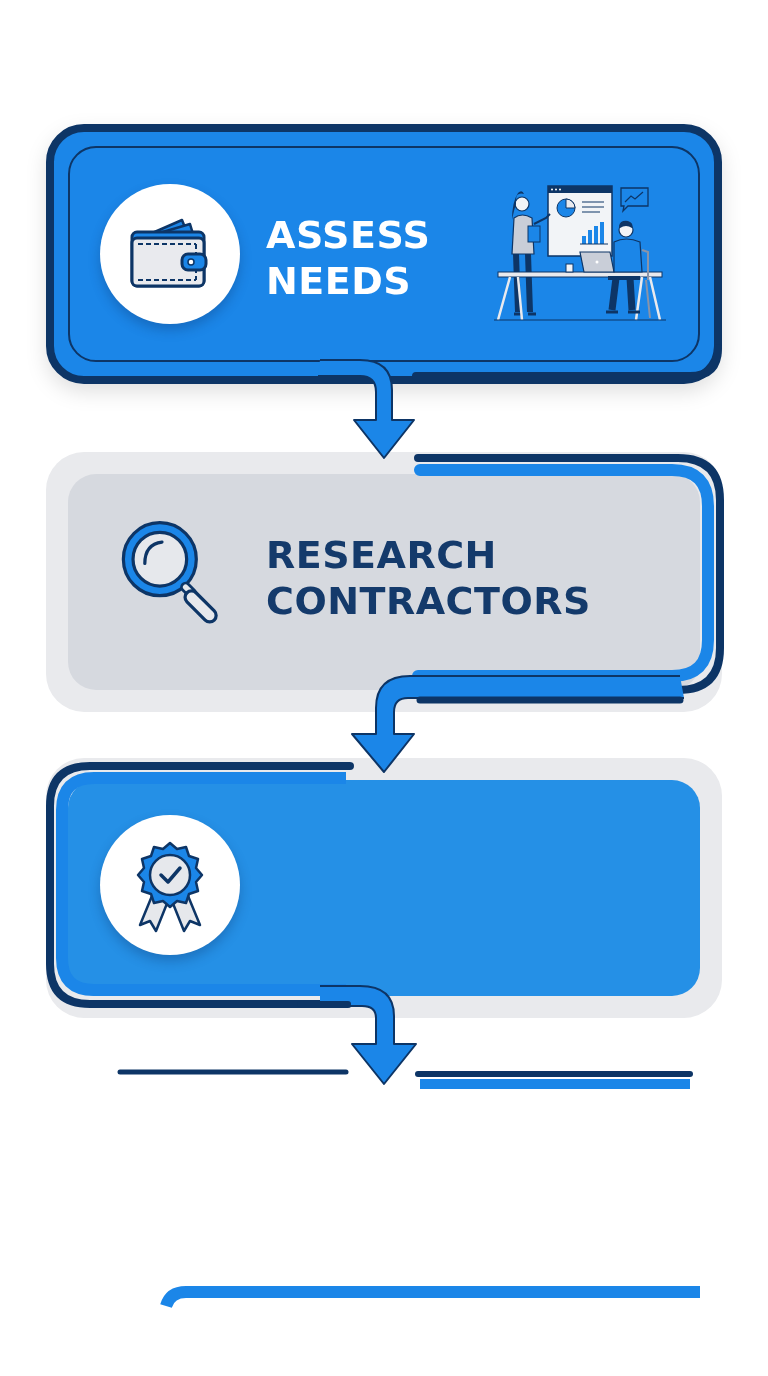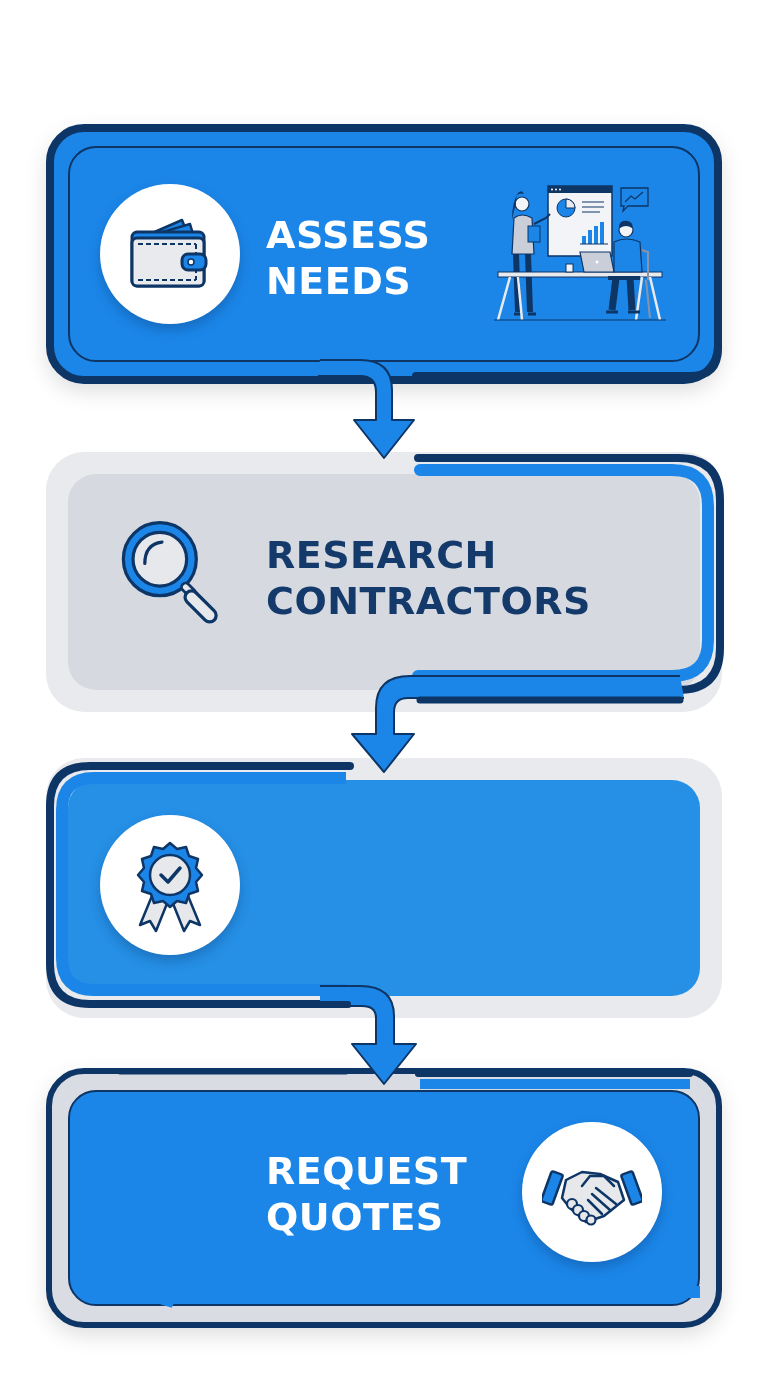--- a/index.html
+++ b/index.html
@@ -185,39 +185,20 @@
       <svg viewBox="0 0 100 100">
         <path d="M34 56 L20 90 L30 86 L36 96 L48 66 Z" fill="#e6e8ec" stroke="#0d3566" stroke-width="2.5" stroke-linejoin="round"></path>
         <path d="M66 56 L80 90 L70 86 L64 96 L52 66 Z" fill="#e6e8ec" stroke="#0d3566" stroke-width="2.5" stroke-linejoin="round"></path>
         <path d="M50 8 L57 14 L66 12 L69 21 L78 24 L76 33 L82 40 L76 47 L78 56 L69 59 L66 68 L57 66 L50 72 L43 66 L34 68 L31 59 L22 56 L24 47 L18 40 L24 33 L22 24 L31 21 L34 12 L43 14 Z" fill="#1b86e8" stroke="#0d3566" stroke-width="2.5" stroke-linejoin="round"></path>
         <circle cx="50" cy="40" r="20" fill="#e6e8ec" stroke="#0d3566" stroke-width="2.5"></circle>
         <path d="M41 40 L48 47 L60 33" fill="none" stroke="#0d3566" stroke-width="3.5" stroke-linecap="round" stroke-linejoin="round"></path>
       </svg>
     </div>
   </div>
 
-  <div class="card" id="card4">
-    <div class="card-outer"></div>
-    <div class="card-inner"></div>
-    <div class="card-title">REQUEST
-QUOTES</div>
-    <div class="icon-circle">
-      <svg viewBox="0 0 100 100">
-        <path d="M24 38 L40 30 L58 32 L76 40 L82 58 L62 74 L44 80 L28 66 L20 56 Z" fill="#e6e8ec" stroke="#0d3566" stroke-width="2.5" stroke-linejoin="round"></path>
-        <path d="M40 44 L48 34 L62 34 L72 44" fill="none" stroke="#0d3566" stroke-width="2.5" stroke-linecap="round"></path>
-        <path d="M54 46 L74 62 M50 52 L68 68 M46 58 L60 72" stroke="#0d3566" stroke-width="2.5" stroke-linecap="round"></path>
-        <circle cx="30" cy="62" r="5" fill="#e6e8ec" stroke="#0d3566" stroke-width="2.2"></circle>
-        <circle cx="36" cy="68" r="5" fill="#e6e8ec" stroke="#0d3566" stroke-width="2.2"></circle>
-        <circle cx="42" cy="74" r="5" fill="#e6e8ec" stroke="#0d3566" stroke-width="2.2"></circle>
-        <circle cx="49" cy="78" r="4.5" fill="#e6e8ec" stroke="#0d3566" stroke-width="2.2"></circle>
-        <rect x="4" y="30" width="12" height="32" rx="2" transform="rotate(20 10 46)" fill="#1b86e8" stroke="#0d3566" stroke-width="2.5"></rect>
-        <rect x="84" y="30" width="12" height="32" rx="2" transform="rotate(-20 90 46)" fill="#1b86e8" stroke="#0d3566" stroke-width="2.5"></rect>
-      </svg>
-    </div>
-  </div>
 
   <svg class="overlay-svg" width="768" height="1376" viewBox="0 0 768 1376">
 
     <g>
       <path d="M320 360 H360 Q392 360 392 390 V420 H414 L384 458 L354 420 H376 V392 Q376 376 360 376 H318" fill="#1b86e8" stroke="#0d3566" stroke-width="2" stroke-linejoin="round"></path>
       <path d="M416 376 H690 Q718 376 718 348" fill="none" stroke="#0d3566" stroke-width="8" stroke-linecap="round"></path>
     </g>
 
     <g>
       <path d="M418 458 H678 Q720 458 720 500 V648 Q720 690 678 690 H448" fill="none" stroke="#0d3566" stroke-width="8" stroke-linecap="round"></path>

